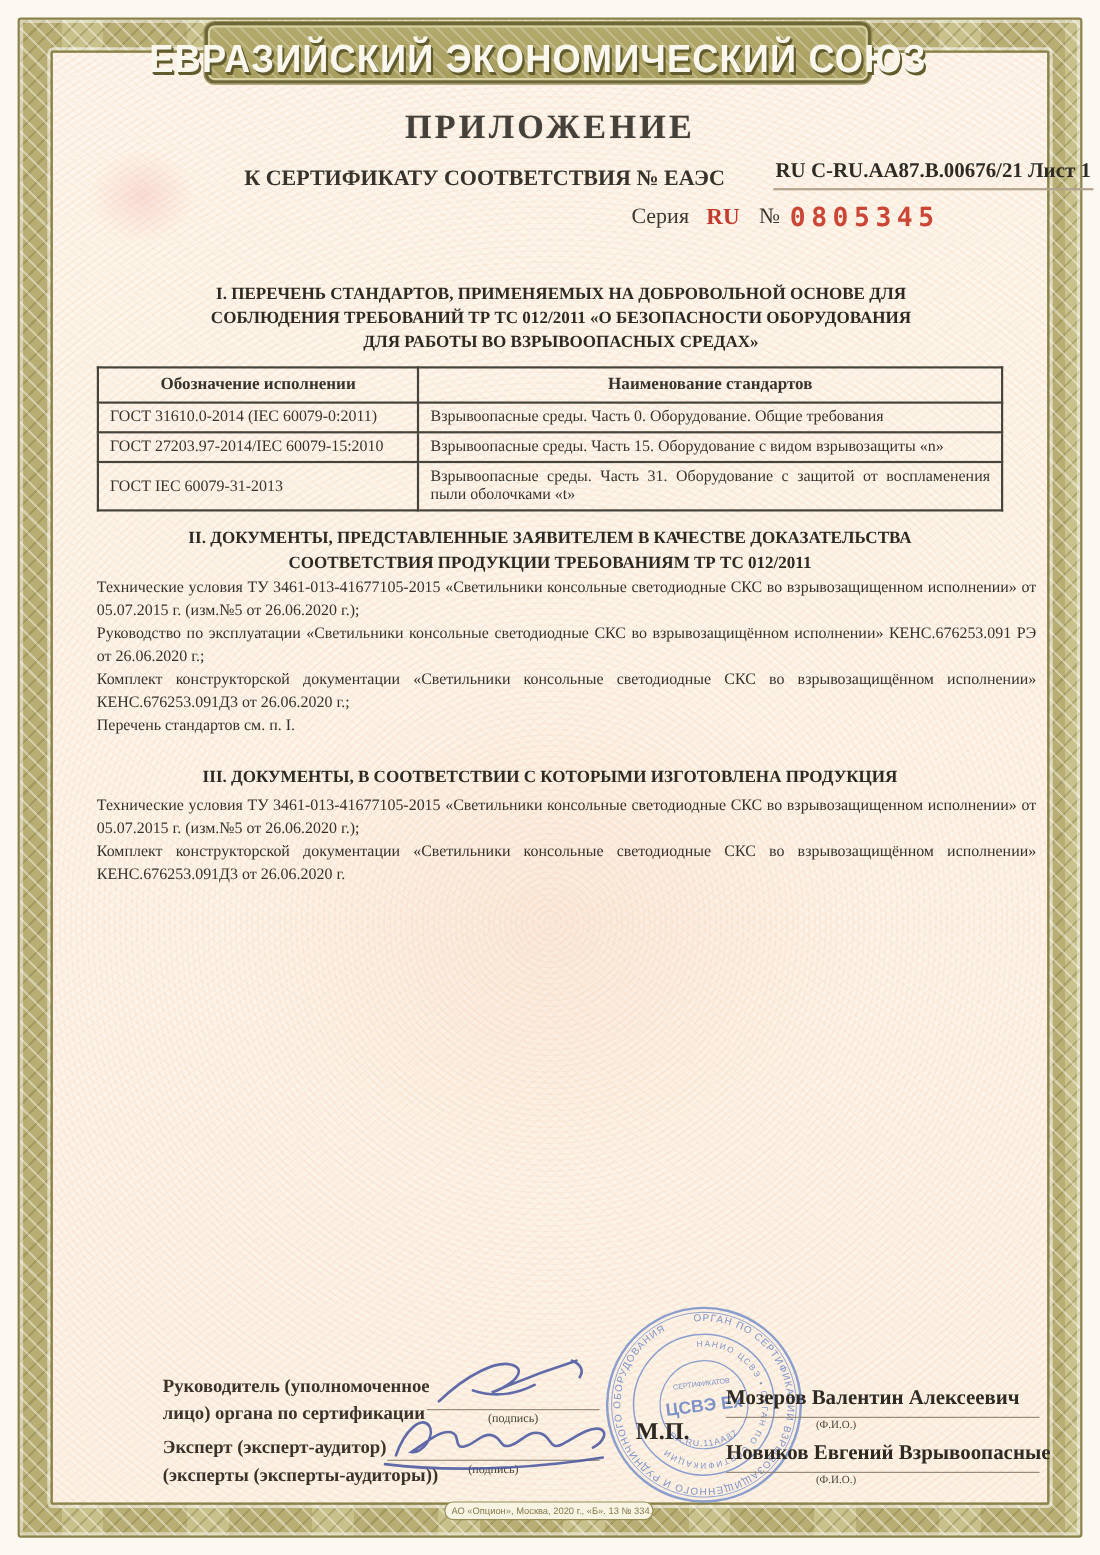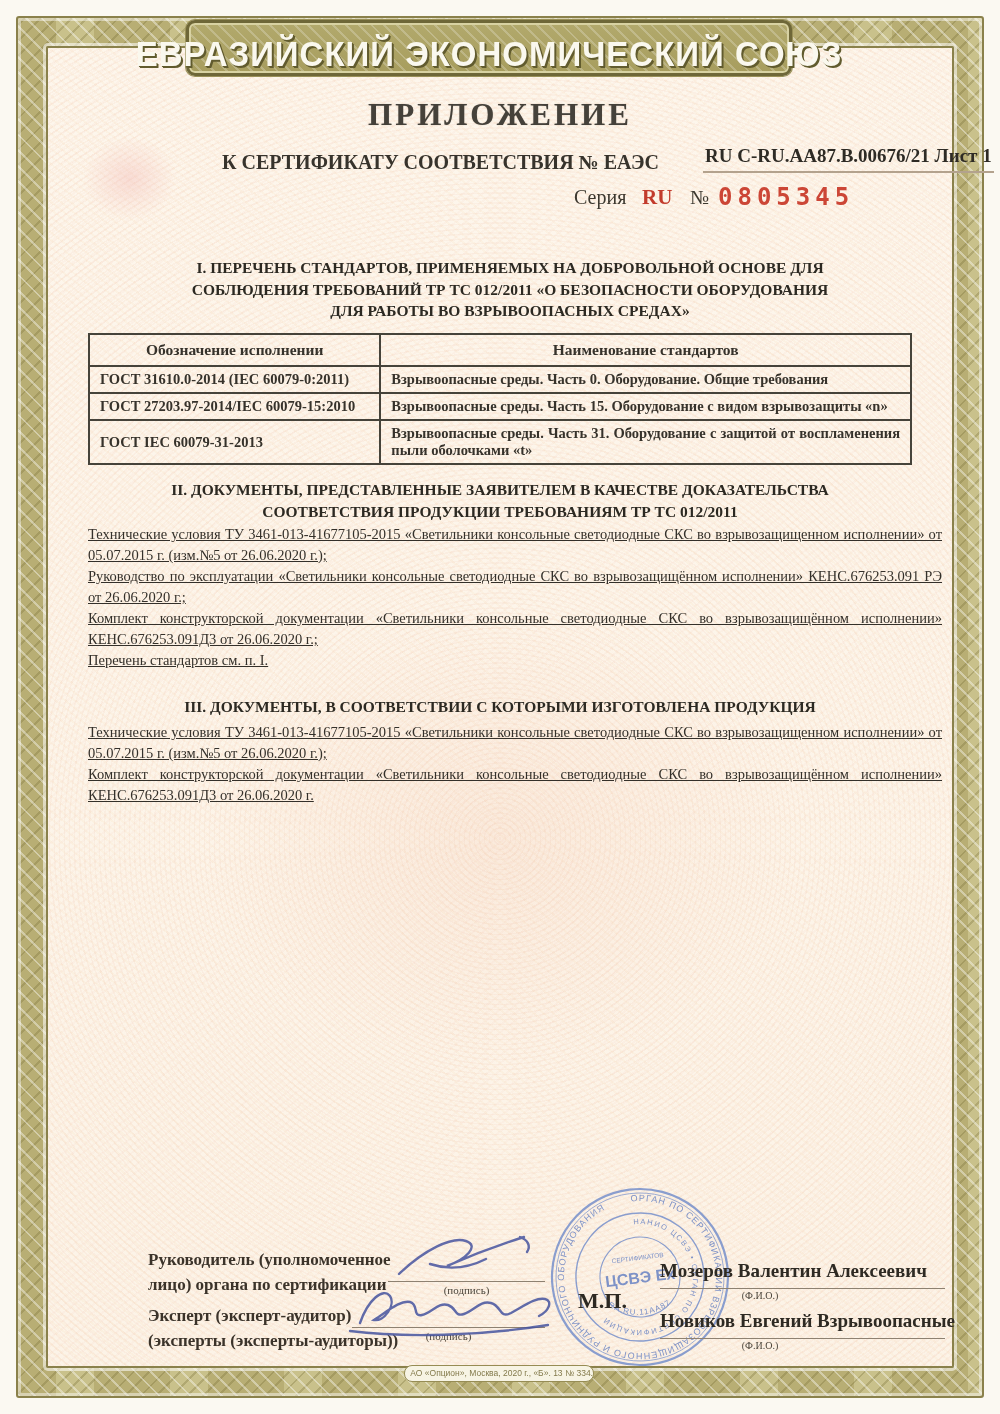--- a/index.html
+++ b/index.html
@@ -59,25 +59,25 @@
     font-family:"DejaVu Sans Mono","Liberation Mono",monospace;letter-spacing:5px;color:#cc4636;}
   
   .sec-heading{position:absolute;text-align:center;font-weight:700;font-size:15.5px;
     line-height:1.4;color:#2c2922;}
   #sec1-heading{left:180px;top:257px;width:660px;}
   #sec2-heading{left:150px;top:479px;width:700px;}
   #sec3-heading{left:150px;top:696px;width:700px;}
   .sec-body{position:absolute;left:88px;width:854px;font-size:14.5px;line-height:1.45;color:#34302a;}
   #sec2-body{top:524px;}
   #sec3-body{top:722px;}
-  .sec-body p{margin:0;text-align:justify;text-align-last:left;text-decoration:underline;}
+  .sec-body p{margin:0;text-align:justify;text-align-last:left;}
   
   .std-table{position:absolute;left:88px;top:333px;width:824px;border-collapse:collapse;
     font-size:14.5px;color:#36322b;}
-  .std-table th,.std-table td{border:2px solid #45433a;padding:4px 10px;font-weight:bold;}
+  .std-table th,.std-table td{border:2px solid #45433a;padding:4px 10px;}
   .std-table th{font-size:15.5px;font-weight:700;text-align:center;padding:6px 8px;}
   .std-table td.c1{width:292px;box-sizing:border-box;}
   .std-table td.c2{width:532px;box-sizing:border-box;}
   .std-table tr.tall td.c2{text-align:justify;}
   
   .role{position:absolute;left:148px;width:272px;font-size:17px;font-weight:600;
     line-height:1.45;color:#3b332a;}
   #role1{top:1248px;}
   #role2{top:1304px;}
   .sig-line{position:absolute;border-top:1.5px solid #8d8171;}

